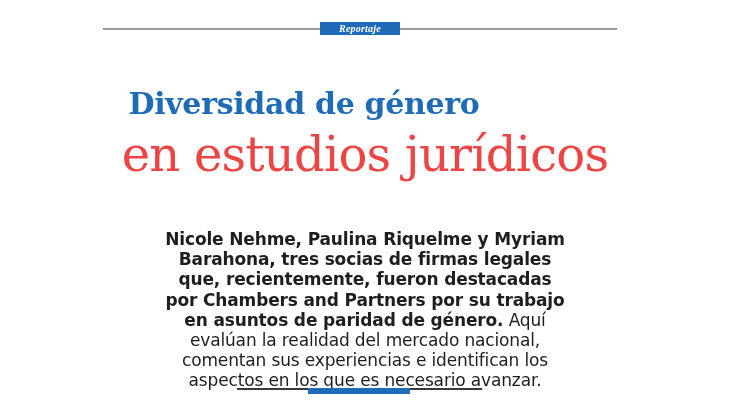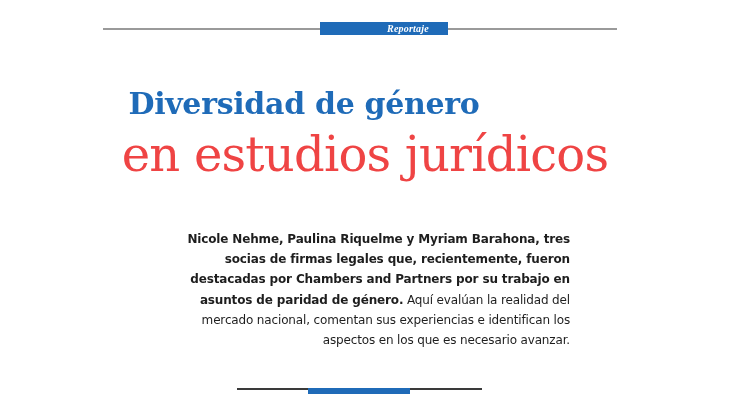--- a/index.html
+++ b/index.html
@@ -30,21 +30,20 @@
       height: 13px;
       background: #1f6bb8;
       color: #ffffff;
       font-family: "Liberation Serif", serif;
       font-style: italic;
       font-weight: bold;
       font-size: 10px;
       line-height: 13px;
       text-align: center;
       letter-spacing: 0.2px;
-      padding-left: 48px;
     }
     .title-line1 {
       position: absolute;
       left: 0;
       width: 608px;
       top: 86px;
       text-align: center;
       font-family: "DejaVu Serif", serif;
       font-weight: bold;
       font-size: 30px;
@@ -63,23 +62,23 @@
       font-size: 48px;
       line-height: 56px;
       color: #ef4444;
       letter-spacing: -0.8px;
     }
     .lead {
       position: absolute;
       left: 160px;
       width: 410px;
       top: 229px;
-      text-align: right;
+      text-align: center;
       font-family: "DejaVu Sans", sans-serif;
-      font-size: 12px;
+      font-size: 17px;
       line-height: 20.2px;
       color: #1e1e1e;
       letter-spacing: -0.15px;
     }
     .lead .strong {
       font-weight: bold;
     }
     .bottom-rule {
       position: absolute;
       left: 237px;

